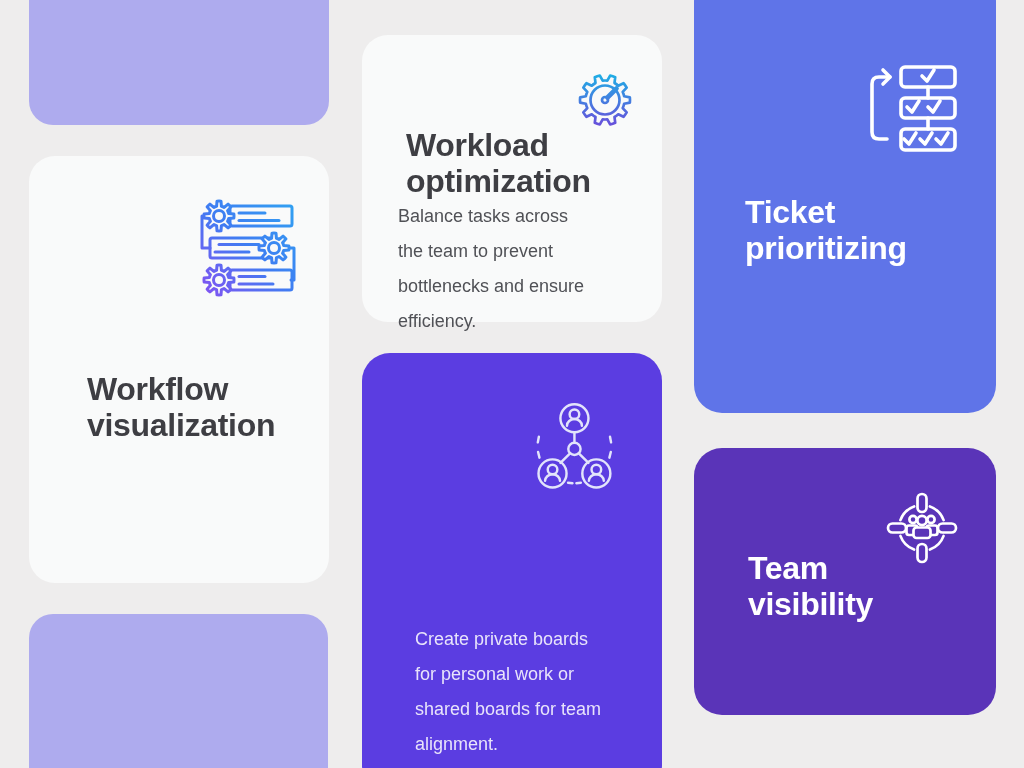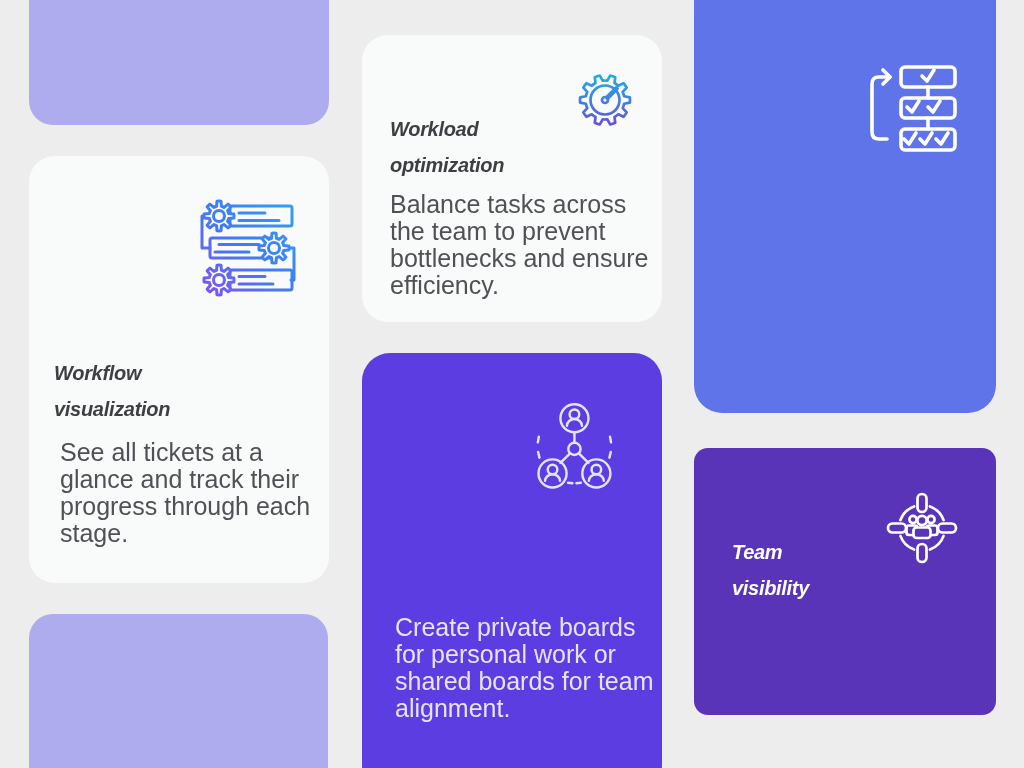--- a/index.html
+++ b/index.html
@@ -2,51 +2,51 @@
 <html><head>
 <meta charset="utf-8">
 <style>
   html,body{margin:0;padding:0;background:#eeeded;}
   .canvas{position:relative;width:1024px;height:768px;background:#eeeded;overflow:hidden;
           font-family:"Liberation Sans",sans-serif;}
   .block{position:absolute;background:#aeabee;border-radius:24px;}
   .block-a{left:29px;top:-26px;width:300px;height:151px;}
   .block-b{left:29px;top:614px;width:299px;height:180px;}
   .card{position:absolute;}
-  .card h2{position:absolute;margin:0;font-size:20px;line-height:36px;font-weight:700;
-           letter-spacing:-0.3px;white-space:pre-line;font-style:italic;}
-  .card p{position:absolute;margin:0;font-size:25px;line-height:27px;white-space:pre-line;}
+  .card h2{position:absolute;margin:16px;font-size:32px;line-height:36px;font-weight:700;
+           letter-spacing:-0.3px;white-space:pre-line;}
+  .card p{position:absolute;margin:8px;font-size:18px;line-height:35px;white-space:pre-line;}
   .card .icon{position:absolute;}
   .light{background:#f9fafa;border-radius:26px;}
   .light h2{color:#3e3e43;}
   .light p{color:#505156;}
   .dark h2{color:#ffffff;}
   .dark p{color:rgba(255,255,255,0.86);}
 
   .card-workflow{left:29px;top:156px;width:300px;height:427px;}
   .card-workflow .icon{right:30px;top:38px;}
-  .card-workflow h2{left:25px;top:199px;}
+  .card-workflow h2{left:42px;top:199px;}
   .card-workflow p{left:31px;top:283px;}
 
   .card-workload{left:362px;top:35px;width:300px;height:287px;}
   .card-workload .icon{right:29px;top:32px;}
   .card-workload h2{left:28px;top:76px;}
   .card-workload p{left:28px;top:156px;}
 
   .card-ticket{left:694px;top:-26px;width:302px;height:439px;background:#5f74e8;border-radius:28px;}
   .card-ticket .icon{right:34px;top:81px;}
   .card-ticket h2{left:35px;top:204px;}
   .card-ticket p{left:35px;top:289px;}
 
   .card-board{left:362px;top:353px;width:300px;height:440px;background:#5b3de1;border-radius:28px;}
   .card-board .icon{right:42px;top:43px;}
   .card-board h2{left:33px;top:180px;}
-  .card-board p{left:33px;top:261px;}
+  .card-board p{left:45px;top:261px;}
 
-  .card-team{left:694px;top:448px;width:302px;height:267px;background:#5a34b8;border-radius:14px;}
+  .card-team{left:694px;top:448px;width:302px;height:267px;background:#5a34b8;border-radius:28px;}
   .card-team .icon{right:36px;top:42px;}
   .card-team h2{left:38px;top:86px;}
   .card-team p{left:38px;top:168px;}
 
   svg{display:block;}
 </style>
 </head>
 <body>
 
 <div class="canvas">
@@ -78,24 +78,20 @@
         <path fill="#f9fafa" d="M33.71,19.59 L38.87,20.00 A15 15 0 0 1 38.87,24.00 L33.71,24.41 A10 10 0 0 1 32.57,27.16 L35.92,31.10 A15 15 0 0 1 33.10,33.92 L29.16,30.57 A10 10 0 0 1 26.41,31.71 L26.00,36.87 A15 15 0 0 1 22.00,36.87 L21.59,31.71 A10 10 0 0 1 18.84,30.57 L14.90,33.92 A15 15 0 0 1 12.08,31.10 L15.43,27.16 A10 10 0 0 1 14.29,24.41 L9.13,24.00 A15 15 0 0 1 9.13,20.00 L14.29,19.59 A10 10 0 0 1 15.43,16.84 L12.08,12.90 A15 15 0 0 1 14.90,10.08 L18.84,13.43 A10 10 0 0 1 21.59,12.29 L22.00,7.13 A15 15 0 0 1 26.00,7.13 L26.41,12.29 A10 10 0 0 1 29.16,13.43 L33.10,10.08 A15 15 0 0 1 35.92,12.90 L32.57,16.84 A10 10 0 0 1 33.71,19.59 Z"></path>
           <circle cx="24" cy="22" r="5.5" fill="#f9fafa"></circle>
         <path fill="#f9fafa" d="M88.71,51.59 L93.87,52.00 A15 15 0 0 1 93.87,56.00 L88.71,56.41 A10 10 0 0 1 87.57,59.16 L90.92,63.10 A15 15 0 0 1 88.10,65.92 L84.16,62.57 A10 10 0 0 1 81.41,63.71 L81.00,68.87 A15 15 0 0 1 77.00,68.87 L76.59,63.71 A10 10 0 0 1 73.84,62.57 L69.90,65.92 A15 15 0 0 1 67.08,63.10 L70.43,59.16 A10 10 0 0 1 69.29,56.41 L64.13,56.00 A15 15 0 0 1 64.13,52.00 L69.29,51.59 A10 10 0 0 1 70.43,48.84 L67.08,44.90 A15 15 0 0 1 69.90,42.08 L73.84,45.43 A10 10 0 0 1 76.59,44.29 L77.00,39.13 A15 15 0 0 1 81.00,39.13 L81.41,44.29 A10 10 0 0 1 84.16,45.43 L88.10,42.08 A15 15 0 0 1 90.92,44.90 L87.57,48.84 A10 10 0 0 1 88.71,51.59 Z"></path>
           <circle cx="79" cy="54" r="5.5" fill="#f9fafa"></circle>
         <path fill="#f9fafa" d="M33.71,83.59 L38.87,84.00 A15 15 0 0 1 38.87,88.00 L33.71,88.41 A10 10 0 0 1 32.57,91.16 L35.92,95.10 A15 15 0 0 1 33.10,97.92 L29.16,94.57 A10 10 0 0 1 26.41,95.71 L26.00,100.87 A15 15 0 0 1 22.00,100.87 L21.59,95.71 A10 10 0 0 1 18.84,94.57 L14.90,97.92 A15 15 0 0 1 12.08,95.10 L15.43,91.16 A10 10 0 0 1 14.29,88.41 L9.13,88.00 A15 15 0 0 1 9.13,84.00 L14.29,83.59 A10 10 0 0 1 15.43,80.84 L12.08,76.90 A15 15 0 0 1 14.90,74.08 L18.84,77.43 A10 10 0 0 1 21.59,76.29 L22.00,71.13 A15 15 0 0 1 26.00,71.13 L26.41,76.29 A10 10 0 0 1 29.16,77.43 L33.10,74.08 A15 15 0 0 1 35.92,76.90 L32.57,80.84 A10 10 0 0 1 33.71,83.59 Z"></path>
           <circle cx="24" cy="86" r="5.5" fill="#f9fafa"></circle>
       </g>
     </svg>
     <h2>Workflow
 visualization</h2>
-    <p>See all tickets at a
-glance and track their
-progress through each
-stage.</p>
   </section>
 
   <section class="card light card-workload">
     <svg class="icon" width="56" height="64" viewBox="0 0 56 64" fill="none">
       <defs>
         <linearGradient id="g2" x1="28" y1="2" x2="28" y2="62" gradientUnits="userSpaceOnUse">
           <stop offset="0" stop-color="#17b8e6"></stop>
             <stop offset="1" stop-color="#6d49da"></stop>
         </linearGradient>
       </defs>
@@ -125,20 +121,22 @@
         <line x1="66" y1="32" x2="66" y2="43"></line>
         <line x1="66" y1="63" x2="66" y2="74"></line>
         <path d="M60,21 L65,26 L72,15"></path>
         <path d="M45,52 L50,57 L57,46"></path>
           <path d="M66,52 L71,57 L78,46"></path>
         <path d="M42,84 L47,89 L54,78"></path>
           <path d="M58,84 L63,89 L70,78"></path>
           <path d="M74,84 L79,89 L86,78"></path>
       </g>
     </svg>
+    <h2>Ticket
+prioritizing</h2>
   </section>
 
   <section class="card dark card-board">
     <svg class="icon" width="92" height="97" viewBox="0 0 105 110" fill="none">
       <g stroke="#e2e4fb" stroke-width="2.8" stroke-linecap="round" stroke-linejoin="round">
         <line x1="53" y1="41" x2="53" y2="53"></line>
         <line x1="48" y1="65" x2="37" y2="76"></line>
         <line x1="58" y1="65" x2="69" y2="76"></line>
         <line x1="13.1" y1="70.0" x2="11.5" y2="63.6"></line>
         <line x1="11.2" y1="52.6" x2="12.4" y2="46.1"></line>

